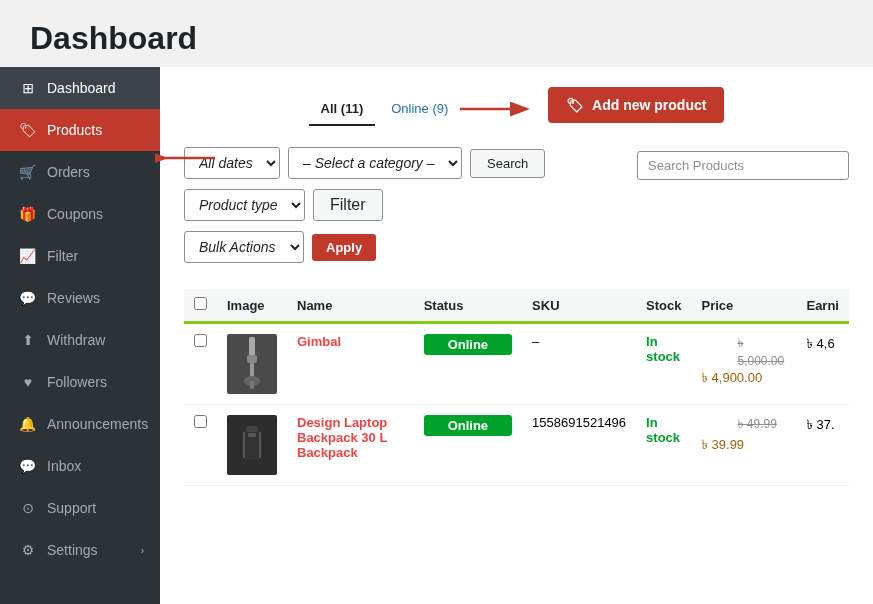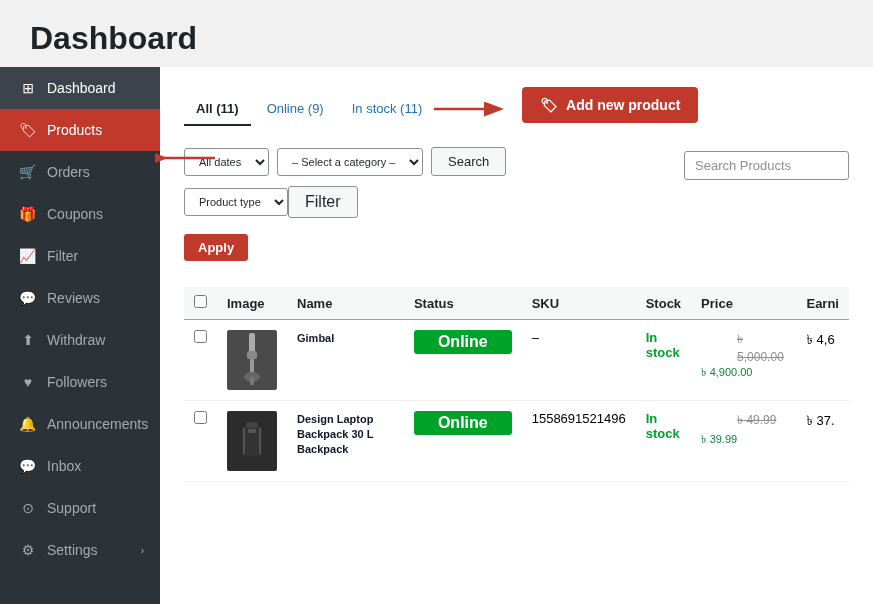--- a/index.html
+++ b/index.html
@@ -122,54 +122,55 @@
       align-items: center;
       gap: 8px;
       margin-bottom: 10px;
       flex-wrap: wrap;
     }
 
     .filter-select {
       padding: 6px 10px;
       border: 1px solid #8c8f94;
       border-radius: 3px;
-      font-size: 11px;
+      font-size: 14px;
       color: #1d2327;
       background: #fff;
       cursor: pointer;
+      font-style: italic;
     }
 
     .search-btn {
       padding: 6px 16px;
       background: #f6f7f7;
       border: 1px solid #8c8f94;
       border-radius: 3px;
       font-size: 13px;
       cursor: pointer;
       color: #1d2327;
     }
 
     .search-input {
       padding: 6px 10px;
       border: 1px solid #8c8f94;
       border-radius: 3px;
       font-size: 13px;
-      width: 165px;
+      width: 212px;
       color: #1d2327;
     }
 
     .search-input::placeholder {
       color: #8c8f94;
     }
 
     .filters-row-2 {
       display: flex;
       align-items: center;
-      gap: 0;
-      margin-bottom: 16px;
+      gap: 8px;
+      margin-bottom: 10px;
     }
 
     .filter-btn {
       padding: 6px 16px;
       background: #f6f7f7;
       border: 1px solid #8c8f94;
       border-radius: 3px;
       font-size: 16px;
       cursor: pointer;
       color: #1d2327;
@@ -189,21 +190,21 @@
     
     .products-table {
       width: 100%;
       border-collapse: collapse;
       font-size: 13px;
     }
 
     .products-table th {
       text-align: left;
       padding: 8px 10px;
-      border-bottom: 1px solid #84cc16;
+      border-bottom: 3px solid #84cc16;
       color: #1d2327;
       font-weight: 600;
       background: #f6f7f7;
     }
 
     .products-table td {
       padding: 10px;
       border-bottom: 1px solid #eee;
       vertical-align: top;
     }
@@ -222,29 +223,29 @@
     .product-image.gimbal {
       background: #4a4a4a;
     }
 
     .product-image.backpack {
       background: #2c2c2c;
     }
 
     .product-name {
       font-weight: 700;
-      color: #0f172a;
-      font-size: 11px;
+      color: #ef4444;
+      font-size: 13px;
     }
 
     .status-badge {
       display: inline-block;
       padding: 3px 24px;
       border-radius: 3px;
-      font-size: 16px;
+      font-size: 13px;
       font-weight: 600;
       text-align: center;
     }
 
     .status-online {
       background: #00a32a;
       color: #fff;
     }
 
     .in-stock {
@@ -254,32 +255,32 @@
     }
 
     .price-original {
       color: #8c8f94;
       text-decoration: line-through;
       font-size: 12px;
       margin-left: 36px;
     }
 
     .price-sale {
-      color: #15803d;
-      font-size: 11px;
+      color: #a16207;
+      font-size: 13px;
     }
 
     .checkbox-col {
       width: 24px;
     }
 
     .tabs-area {
       display: flex;
       align-items: center;
-      justify-content: flex-start;
+      justify-content: center;
       margin-bottom: 16px;
     }
 
     .filters-and-search {
       display: flex;
       align-items: flex-start;
       gap: 16px;
       margin-bottom: 16px;
     }
 
@@ -353,21 +354,20 @@
       <span class="arrow">›</span>
     </div>
   </div>
 
   <div class="main">
 
     <div class="tabs-area">
       <div class="tabs-left">
         <span class="tab active">All (11)</span>
         <span class="tab">Online (9)</span>
-        <span class="tab">In stock (11)</span>
       </div>
 
       <div style="display:flex;align-items:center;gap:8px;">
 
         <svg width="80" height="24" viewBox="0 0 80 24">
           <line x1="0" y1="12" x2="65" y2="12" stroke="#c0392b" stroke-width="2.5" marker-end="url(#arr)"></line>
           <defs>
             <marker id="arr" markerWidth="8" markerHeight="8" refX="6" refY="3" orient="auto">
               <path d="M0,0 L0,6 L8,3 z" fill="#c0392b"></path>
             </marker>
@@ -393,20 +393,23 @@
         </div>
 
         <div class="filters-row-2">
           <select class="filter-select">
             <option>Product type</option>
           </select>
           <button class="filter-btn">Filter</button>
         </div>
 
         <div class="filters-row">
+          <select class="filter-select">
+            <option>Bulk Actions</option>
+          </select>
           <button class="apply-btn">Apply</button>
         </div>
       </div>
 
       <div class="filters-right" style="margin-top:4px;">
         <input type="text" class="search-input" placeholder="Search Products" style="">
       </div>
     </div>
 
     <table class="products-table">

